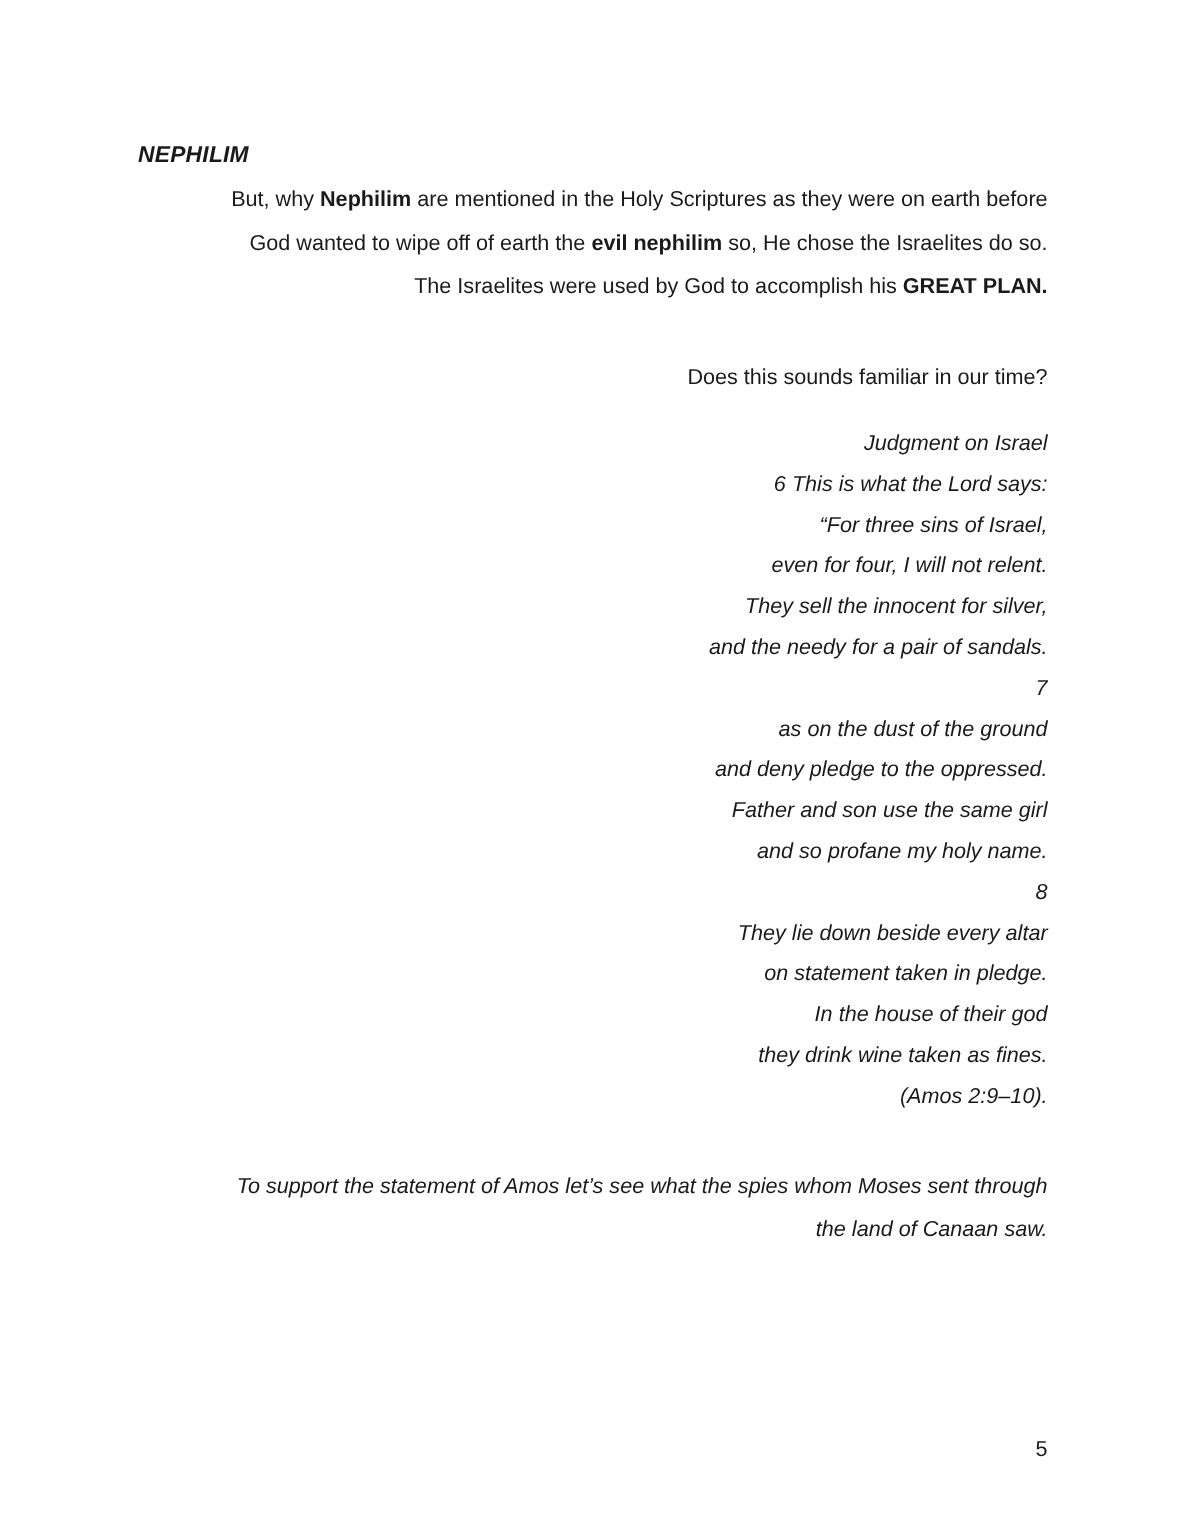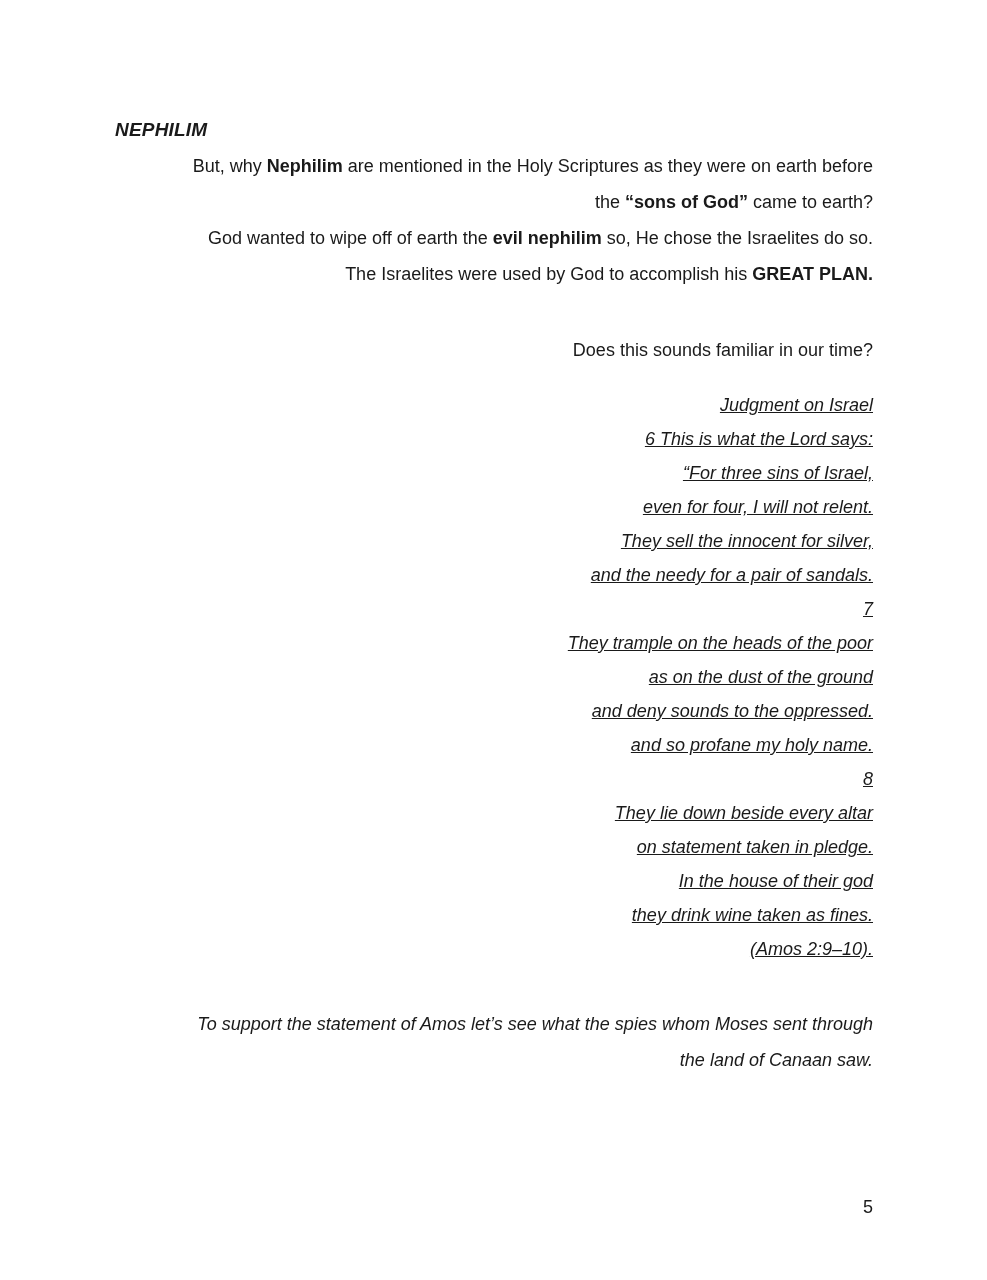--- a/index.html
+++ b/index.html
@@ -48,54 +48,53 @@
   .gap-after-poem { margin-top: 40px; font-style: italic; }
   .page-number {
     position: absolute;
     top: 1196px;
     right: 114px;
     font-size: 18px;
     line-height: 22px;
     color: #1a1a1a;
   }
   .text-line { white-space: nowrap; text-align: right; }
-  .poem .text-line { white-space: normal; text-decoration: underline; }
+  .poem .text-line { white-space: normal; }
 </style>
 </head>
 <body>
 
 <div class="page">
 
   <h1 class="heading">NEPHILIM</h1>
 
   <div class="para">
       <div class="text-line"><span>But, why </span><span class="bold">Nephilim</span><span> are mentioned in the Holy Scriptures as they were on earth before</span></div>
-      <div class="text-line"><span>the </span><span class="bold">“sons of God”</span><span> came to earth?</span></div>
     </div>
 
   <div class="para gap-blank-line">
       <div class="text-line"><span>God wanted to wipe off of earth the </span><span class="bold">evil nephilim</span><span> so, He chose the Israelites do so.</span></div>
       <div class="text-line"><span>The Israelites were used by God to accomplish his </span><span class="bold">GREAT PLAN.</span></div>
     </div>
 
   <div class="para gap-medium">
       <div class="text-line"><span>Does this sounds familiar in our time?</span></div>
     </div>
 
   <div class="poem">
       <div class="text-line"><span>Judgment on Israel</span></div>
       <div class="text-line"><span>6 This is what the Lord says:</span></div>
       <div class="text-line"><span>“For three sins of Israel,</span></div>
       <div class="text-line"><span>even for four, I will not relent.</span></div>
       <div class="text-line"><span>They sell the innocent for silver,</span></div>
       <div class="text-line"><span>and the needy for a pair of sandals.</span></div>
       <div class="text-line"><span>7</span></div>
-      <div class="text-line"><span>They trample on the heads of the poor</span></div>
       <div class="text-line"><span>as on the dust of the ground</span></div>
-      <div class="text-line"><span>and deny sounds to the oppressed.</span></div>
+      <div class="text-line"><span>and deny pledge to the oppressed.</span></div>
+      <div class="text-line"><span>Father and son use the same girl</span></div>
       <div class="text-line"><span>and so profane my holy name.</span></div>
       <div class="text-line"><span>8</span></div>
       <div class="text-line"><span>They lie down beside every altar</span></div>
       <div class="text-line"><span>on statement taken in pledge.</span></div>
       <div class="text-line"><span>In the house of their god</span></div>
       <div class="text-line"><span>they drink wine taken as fines.</span></div>
       <div class="text-line"><span>(Amos 2:9–10).</span></div>
     </div>
 
   <div class="para gap-after-poem">

